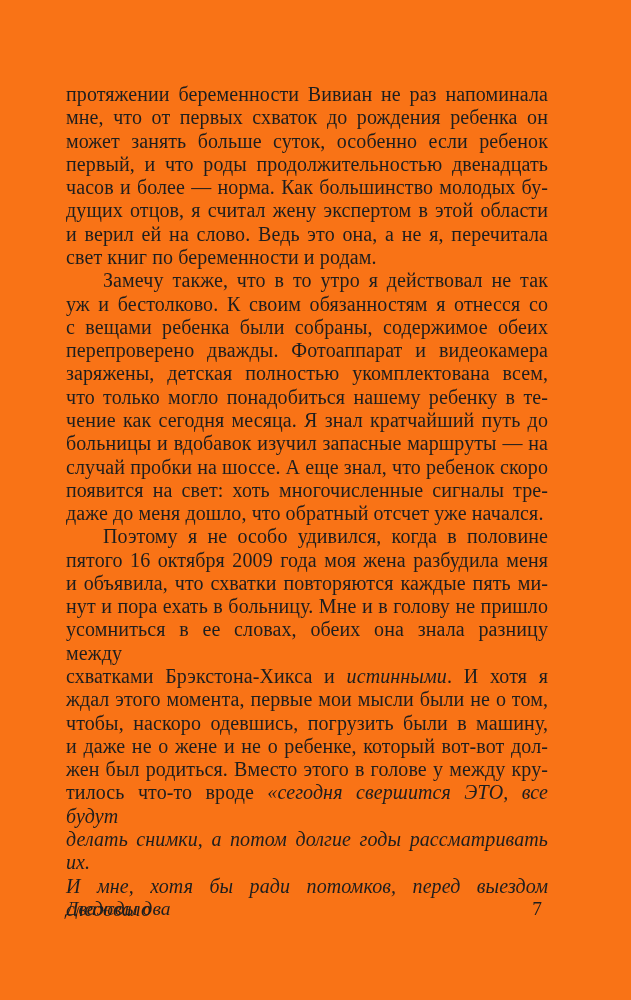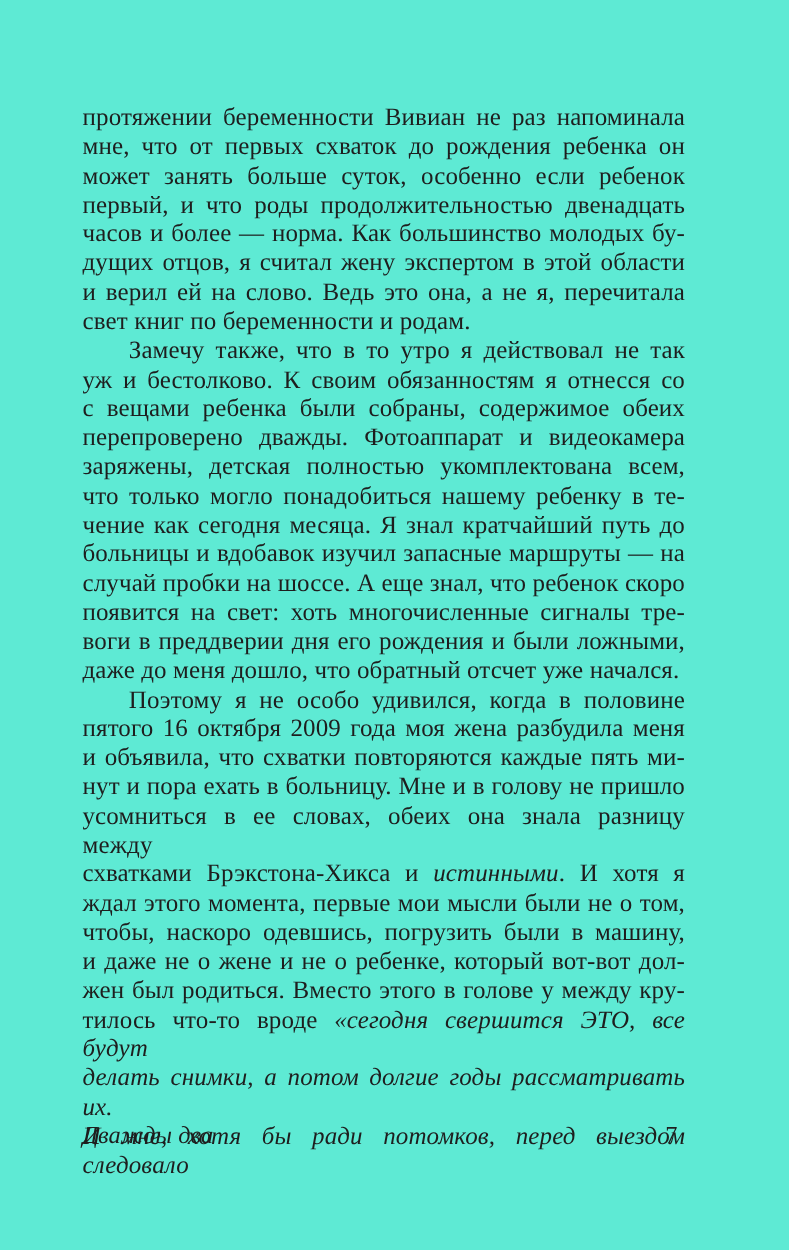--- a/index.html
+++ b/index.html
@@ -11,21 +11,21 @@
     width: 631px;
     height: 1000px;
     font-family: "Liberation Serif", "DejaVu Serif", serif;
     color: #1e1e1e;
     overflow: hidden;
   }
   .page {
     position: relative;
     width: 631px;
     height: 1000px;
-    background: #5eead4;
+    background: #f97316;
     overflow: hidden;
   }
   .text-block {
     position: absolute;
     left: 66px;
     top: 83px;
     width: 482px;
     font-size: 20px;
     line-height: 23.28px;
     letter-spacing: 0.1px;
@@ -75,21 +75,20 @@
         <div class="line indent"><span>Замечу также, что в то утро я действовал не так</span></div>
         <div class="line"><span>уж и бестолково. К своим обязанностям я отнесся со</span></div>
         <div class="line"><span>с вещами ребенка были собраны, содержимое обеих</span></div>
         <div class="line"><span>перепроверено дважды. Фотоаппарат и видеокамера</span></div>
         <div class="line"><span>заряжены, детская полностью укомплектована всем,</span></div>
         <div class="line"><span>что только могло понадобиться нашему ребенку в те-</span></div>
         <div class="line"><span>чение как сегодня месяца. Я знал кратчайший путь до</span></div>
         <div class="line"><span>больницы и вдобавок изучил запасные маршруты — на</span></div>
         <div class="line"><span>случай пробки на шоссе. А еще знал, что ребенок скоро</span></div>
         <div class="line"><span>появится на свет: хоть многочисленные сигналы тре-</span></div>
-        <div class="line"><span>воги в преддверии дня его рождения и были ложными,</span></div>
         <div class="line no-stretch"><span>даже до меня дошло, что обратный отсчет уже начался.</span></div>
       </div>
       <div class="para">
         <div class="line indent"><span>Поэтому я не особо удивился, когда в половине</span></div>
         <div class="line"><span>пятого 16 октября 2009 года моя жена разбудила меня</span></div>
         <div class="line"><span>и объявила, что схватки повторяются каждые пять ми-</span></div>
         <div class="line"><span>нут и пора ехать в больницу. Мне и в голову не пришло</span></div>
         <div class="line"><span>усомниться в ее словах, обеих она знала разницу между</span></div>
         <div class="line"><span>схватками Брэкстона-Хикса и </span><span class="it">истинными</span><span>. И хотя я</span></div>
         <div class="line"><span>ждал этого момента, первые мои мысли были не о том,</span></div>

